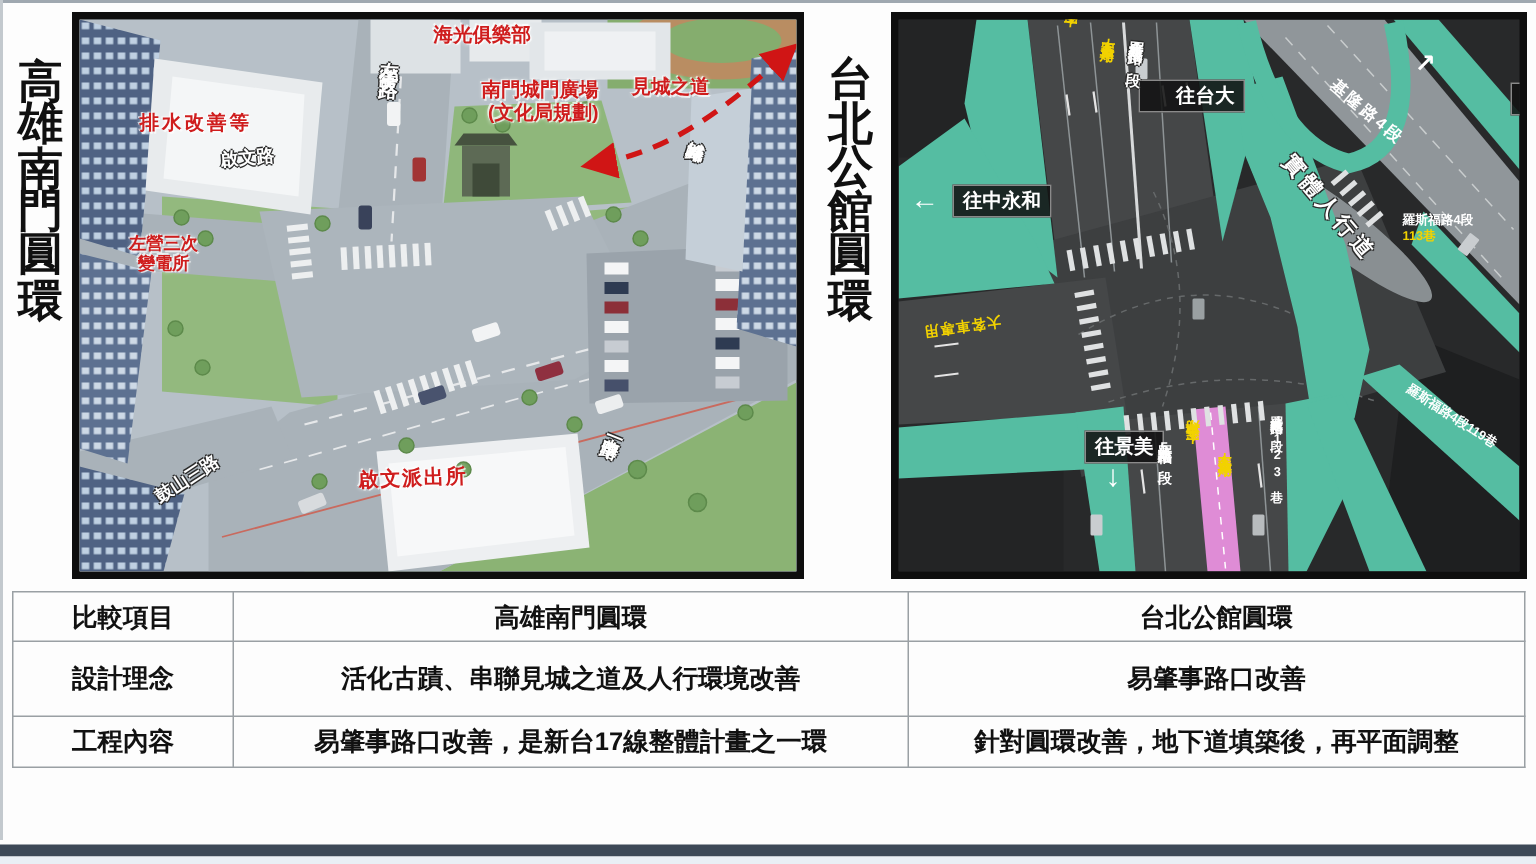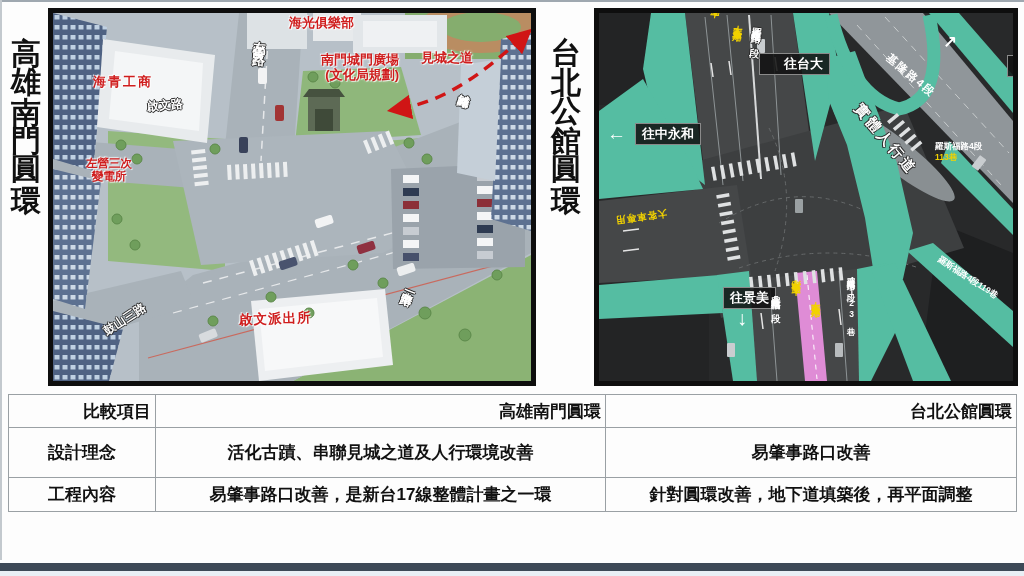--- a/index.html
+++ b/index.html
@@ -74,21 +74,21 @@
   .tp-bus-bot-b{left:211px;top:280px;font-size:9.5px;}
   .tp-bus-west{left:16px;top:198px;font-size:9.5px;transform:rotate(172deg);letter-spacing:1px;}
 
   
   .cmp-table{position:absolute;left:8px;top:394px;width:1008px;border-collapse:collapse;table-layout:fixed;}
   .cmp-table td{border:1px solid #9aa0a4;text-align:center;vertical-align:middle;
                 font-weight:700;color:#111;font-size:17px;padding:0 4px;}
   .col-item{width:147px;}
   .col-kh{width:450px;}
   .col-tp{width:411px;}
-  .row-head td{height:32px;text-align:right;}
+  .row-head td{height:32px;}
   .row-design td{height:49px;}
   .row-scope td{height:33px;text-align:center;}
   .row-duration td{height:37px;}
 </style>
 </head>
 <body>
 
 <div class="edge-top"></div>
 <div class="edge-left"></div>
 
@@ -236,21 +236,21 @@
       <rect x="146" y="318" width="18" height="9" rx="2" fill="#d8dbde" transform="rotate(-22 155 322)"></rect>
     </g>
 
     <path d="M 346,96 C 392,88 428,62 470,24" fill="none" stroke="#d01515" stroke-width="3.5" stroke-dasharray="11 8" marker-start="url(#arr)" marker-end="url(#arr)"></path>
   </svg>
 
   <div class="lbl red kl-haiguang">海光俱樂部</div>
   <div class="lbl wht vert kl-zuoying">左營大路</div>
   <div class="lbl red kl-plaza"><span>南門城門廣場</span><br><span>(文化局規劃)</span></div>
   <div class="lbl red kl-trail">見城之道</div>
-  <div class="lbl red kl-haiqing">海青工商</div>
+  <div class="lbl red kl-haiqing">排水改善等</div>
   <div class="lbl wht kl-qiwen">啟文路</div>
   <div class="lbl red kl-substation"><span>左營三次</span><br><span>變電所</span></div>
   <div class="lbl wht vert kl-chengfeng">城峰路</div>
   <div class="lbl wht kl-gushan">鼓山三路</div>
   <div class="lbl red kl-police">啟文派出所</div>
   <div class="lbl wht vert kl-zhonghua">中華一路</div>
 </div>
 
 <div class="panel taipei">
   <svg viewBox="0 0 414 368" width="414" height="368">

